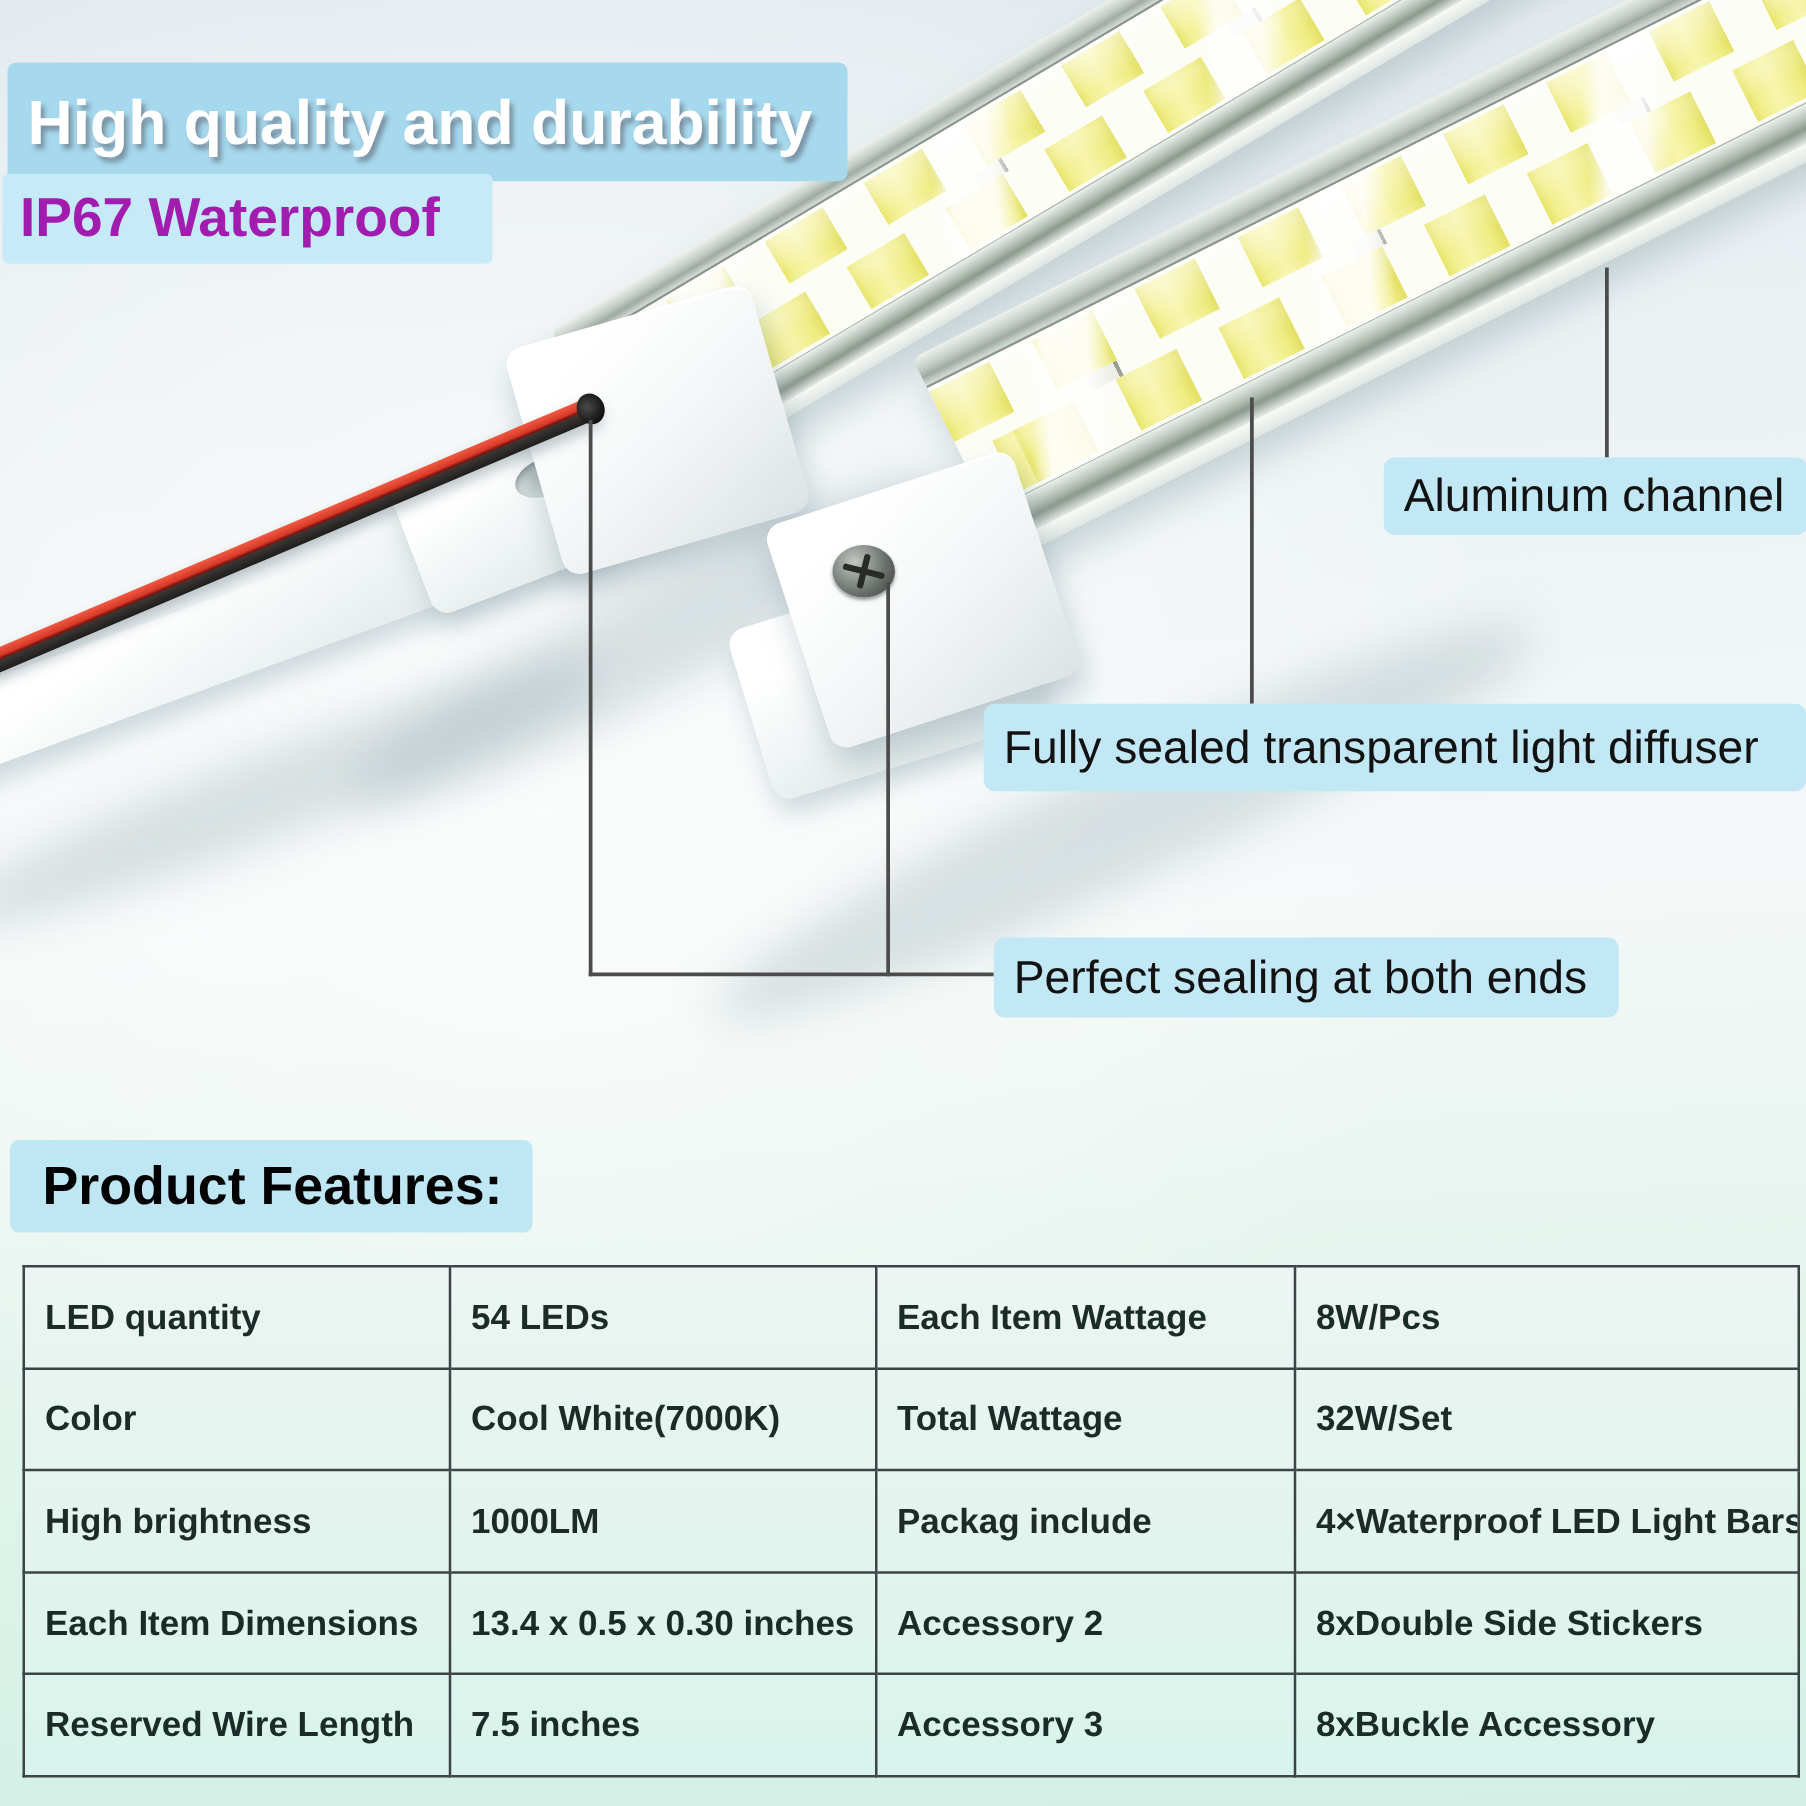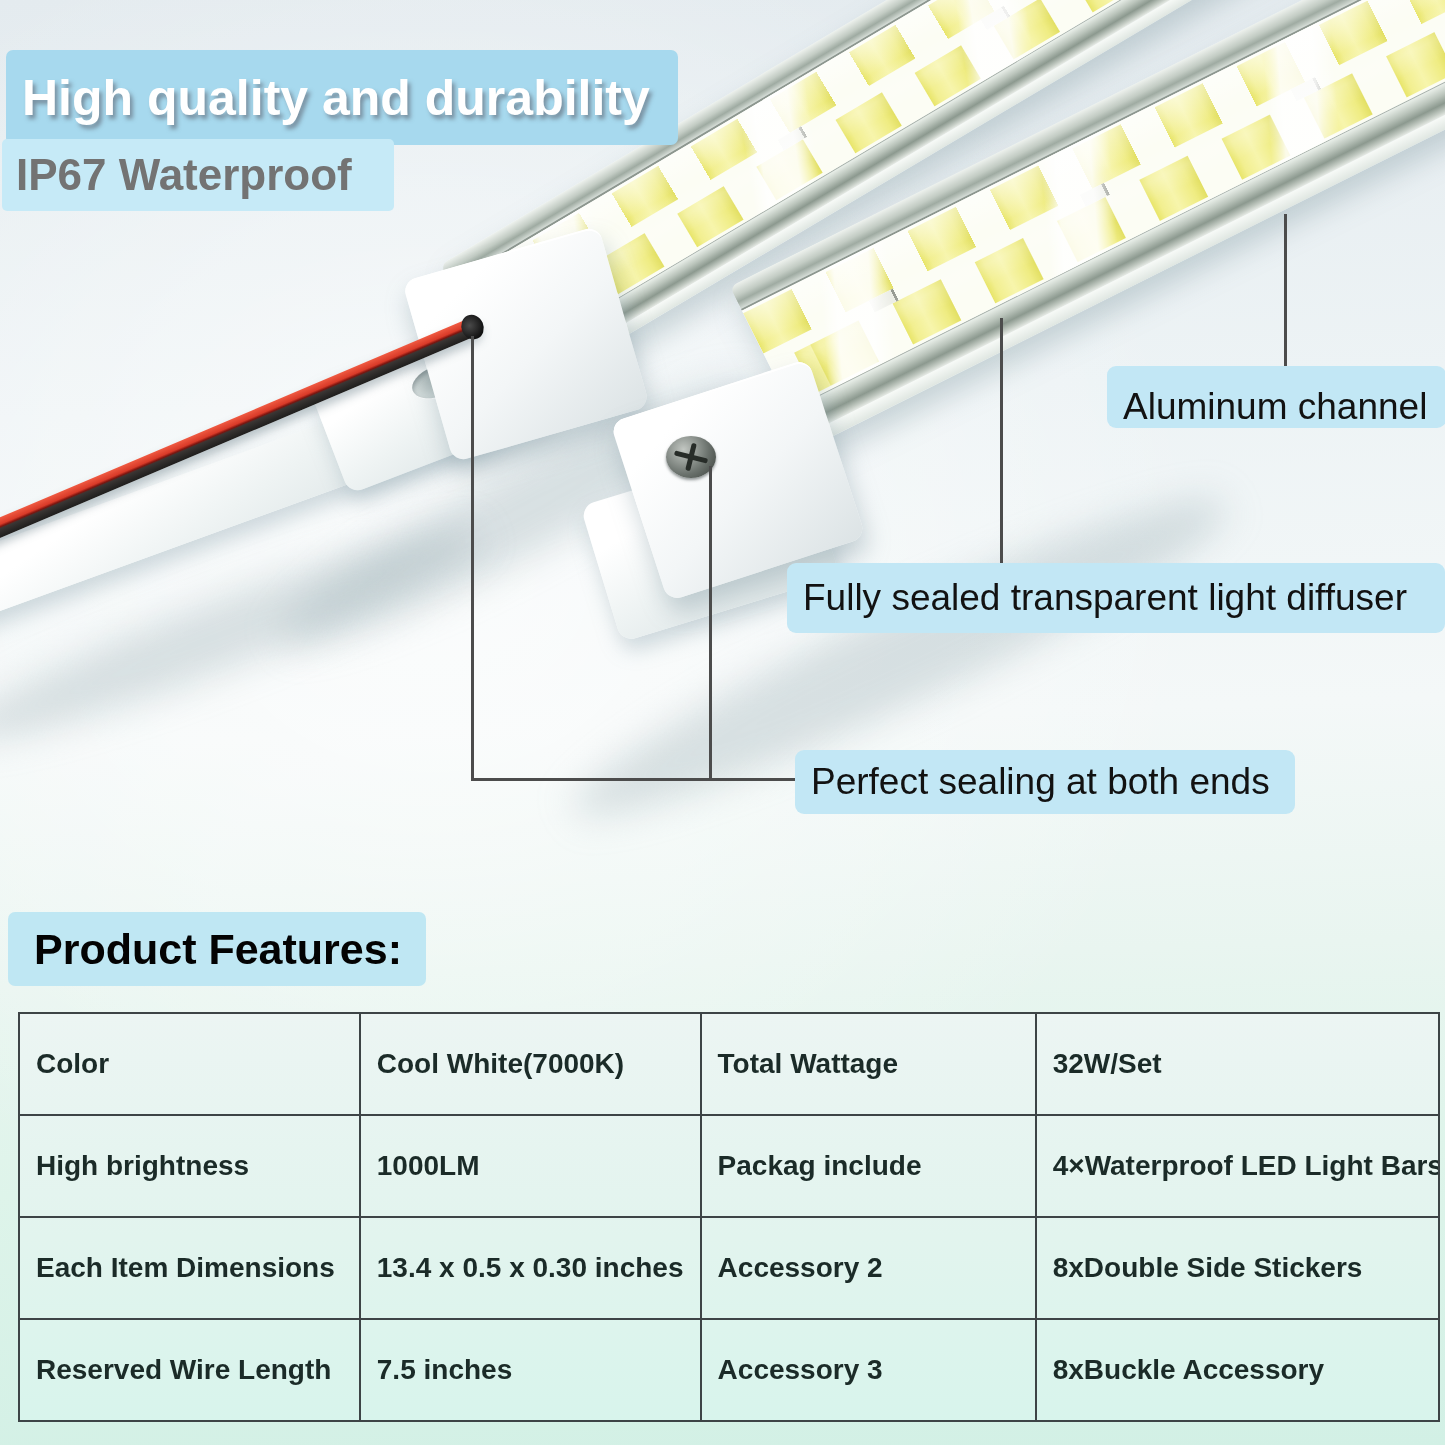--- a/index.html
+++ b/index.html
@@ -74,30 +74,30 @@
     box-shadow:0 6px 10px rgba(110,130,140,.45);}
   .wire::after{content:"";position:absolute;right:-4px;top:-3px;width:22px;height:25px;border-radius:50%;
     background:radial-gradient(circle at 40% 40%,#4a4a4a,#111 70%);}
 
   
   .leader{position:absolute;background:#4c4c4c;}
 
   
   .note{position:absolute;background:#c2e7f5;border-radius:9px;color:#121212;
     display:flex;align-items:center;padding:0 16px;font-size:37px;white-space:nowrap;}
-  .note.n-aluminum{left:1107px;top:366px;width:339px;height:62px;align-items:flex-end;}
+  .note.n-aluminum{left:1107px;top:366px;width:339px;height:62px;}
   .note.n-diffuser{left:787px;top:563px;width:658px;height:70px;}
   .note.n-sealing{left:795px;top:750px;width:500px;height:64px;}
 
   
   .title{position:absolute;left:6px;top:50px;width:672px;height:95px;background:#a7d9ee;border-radius:7px;
     color:#ffffff;font-weight:bold;font-size:50px;display:flex;align-items:center;padding:0 16px;
     text-shadow:3px 4px 4px rgba(105,120,135,.75);white-space:nowrap;}
   .badge{position:absolute;left:2px;top:139px;width:392px;height:72px;background:#c6eaf7;border-radius:5px;
-    color:#737373;font-weight:bold;font-size:44px;display:flex;align-items:center;padding:0 14px;white-space:nowrap;}
+    color:#a21caf;font-weight:bold;font-size:44px;display:flex;align-items:center;padding:0 14px;white-space:nowrap;}
   .features-heading{position:absolute;left:8px;top:912px;width:418px;height:74px;background:#bfe7f3;border-radius:7px;
     color:#030303;font-weight:bold;font-size:43px;display:flex;align-items:center;padding:0 26px;white-space:nowrap;}
 
   
   table.spec{position:absolute;left:18px;top:1012px;width:1422px;height:410px;
     border-collapse:collapse;table-layout:fixed;
     background:linear-gradient(180deg,#ecf5f3 0%,#e2f4ee 55%,#d8f4ec 100%);}
   table.spec td{border:2px solid #3d4446;font-weight:bold;font-size:28px;color:#1b2b28;
     padding:0 16px;vertical-align:middle;overflow:hidden;white-space:nowrap;}
   col.c0{width:24%;}col.c1{width:24%;}col.c2{width:23.6%;}col.c3{width:28.4%;}
@@ -177,20 +177,26 @@
 
   <table class="spec">
     <colgroup>
         <col class="c0">
         <col class="c1">
         <col class="c2">
         <col class="c3">
       </colgroup>
     <tbody>
         <tr>
+          <td>LED quantity</td>
+          <td>54 LEDs</td>
+          <td>Each Item Wattage</td>
+          <td>8W/Pcs</td>
+        </tr>
+        <tr>
           <td>Color</td>
           <td>Cool White(7000K)</td>
           <td>Total Wattage</td>
           <td>32W/Set</td>
         </tr>
         <tr>
           <td>High brightness</td>
           <td>1000LM</td>
           <td>Packag include</td>
           <td>4×Waterproof LED Light Bars</td>

